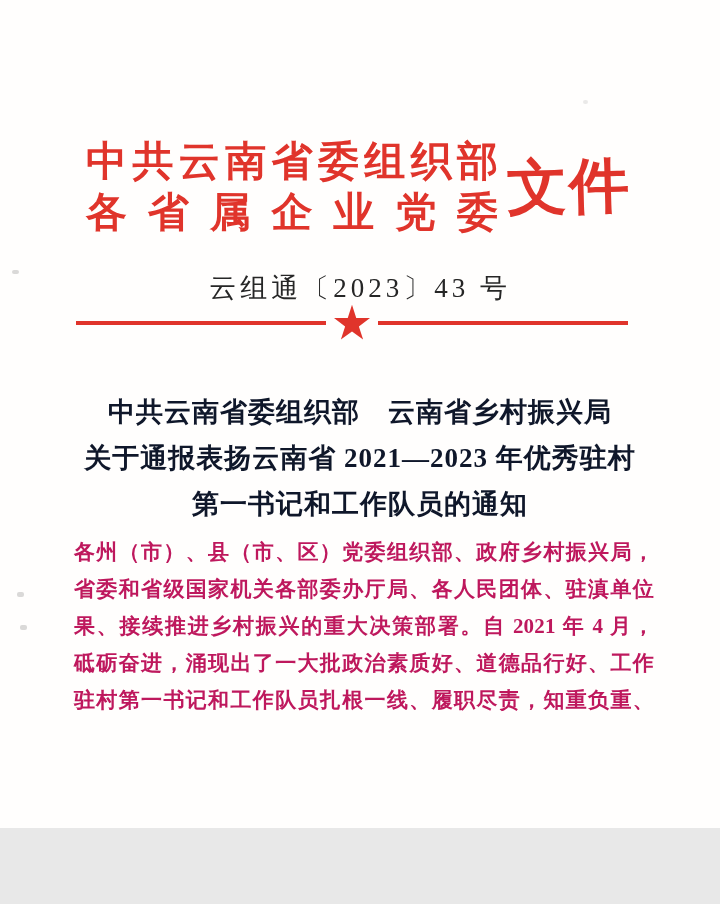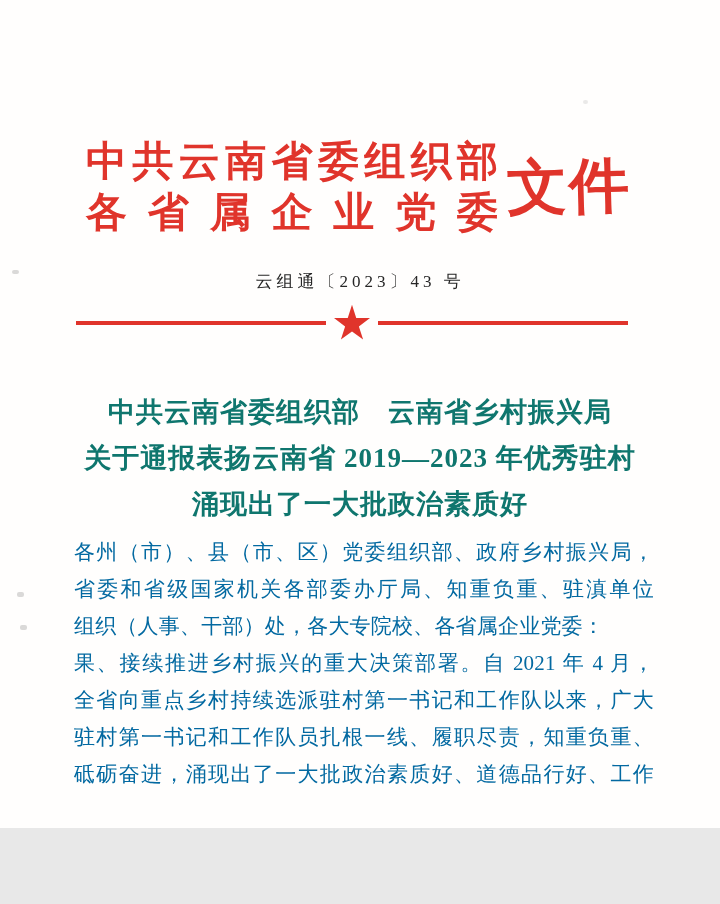--- a/index.html
+++ b/index.html
@@ -24,43 +24,43 @@
     letter-spacing:1px;
   }
   .doc-label{
     font-size:60px;font-weight:bold;color:var(--red,#e0342b);
     margin-left:8px;letter-spacing:2px;white-space:nowrap;
     transform:rotate(-1.5deg);
   }
   
   .doc-number{
     position:absolute;left:75px;top:270px;width:570px;
-    text-align:center;font-size:17px;letter-spacing:4px;
+    text-align:center;font-size:27px;letter-spacing:4px;
     color:#262626;
   }
   
   .divider{
     position:absolute;left:76px;top:305px;width:552px;height:36px;
     display:flex;align-items:center;
   }
   .divider .line{flex:1;height:4px;background:var(--red,#e0342b);}
   .divider .star{
     width:38px;height:36px;margin:0 7px;color:var(--red,#e0342b);
     transform:translateY(-1px);
   }
   
   .title{
     position:absolute;left:70px;top:389px;width:580px;
-    text-align:center;font-weight:bold;color:#0f766e;
+    text-align:center;font-weight:bold;color:#0f172a;
     font-size:27px;line-height:46px;letter-spacing:1px;
   }
   
   .body{
     position:absolute;left:74px;top:534px;width:580px;
-    font-size:21px;color:#0369a1;line-height:37px;
+    font-size:21px;color:#be185d;line-height:37px;font-weight:bold;
   }
   .body .bline{height:37px;white-space:nowrap;letter-spacing:0.2px;}
   .body .just{white-space:normal;text-align:justify;text-align-last:justify;}
   .body .indent{padding-left:42px;}
   
   .page-number{
     position:absolute;left:520px;top:828px;width:110px;
     text-align:center;font-size:18px;letter-spacing:2px;color:#4c4c4c;
   }
   
@@ -88,32 +88,30 @@
   <div class="divider">
     <div class="line"></div>
     <svg class="star" viewBox="0 0 100 100" aria-hidden="true">
       <polygon fill="currentColor" points="50,2 61.8,39.2 100,39.2 69.1,62.4 80.9,98.6 50,76.2 19.1,98.6 30.9,62.4 0,39.2 38.2,39.2"></polygon>
     </svg>
     <div class="line"></div>
   </div>
 
   <div class="title">
     <div>中共云南省委组织部　云南省乡村振兴局</div>
-    <div>关于通报表扬云南省 2019—2023 年优秀驻村</div>
-    <div>涌现出了一大批政治素质好</div>
+    <div>关于通报表扬云南省 2021—2023 年优秀驻村</div>
+    <div>第一书记和工作队员的通知</div>
   </div>
 
   <div class="body">
     <div class="bline just">各州（市）、县（市、区）党委组织部、政府乡村振兴局，</div>
-    <div class="bline just">省委和省级国家机关各部委办厅局、知重负重、驻滇单位</div>
-    <div class="bline">组织（人事、干部）处，各大专院校、各省属企业党委：</div>
+    <div class="bline just">省委和省级国家机关各部委办厅局、各人民团体、驻滇单位</div>
     <div class="bline just">果、接续推进乡村振兴的重大决策部署。自 2021 年 4 月，</div>
-    <div class="bline just">全省向重点乡村持续选派驻村第一书记和工作队以来，广大</div>
+    <div class="bline just">砥砺奋进，涌现出了一大批政治素质好、道德品行好、工作</div>
     <div class="bline just">驻村第一书记和工作队员扎根一线、履职尽责，知重负重、</div>
-    <div class="bline just">砥砺奋进，涌现出了一大批政治素质好、道德品行好、工作</div>
   </div>
 
   <div class="page-number">— 1 —</div>
 
   <div class="artifact a1"></div>
   <div class="artifact a2"></div>
   <div class="artifact a3"></div>
   <div class="artifact a4"></div>
 
 </div>

